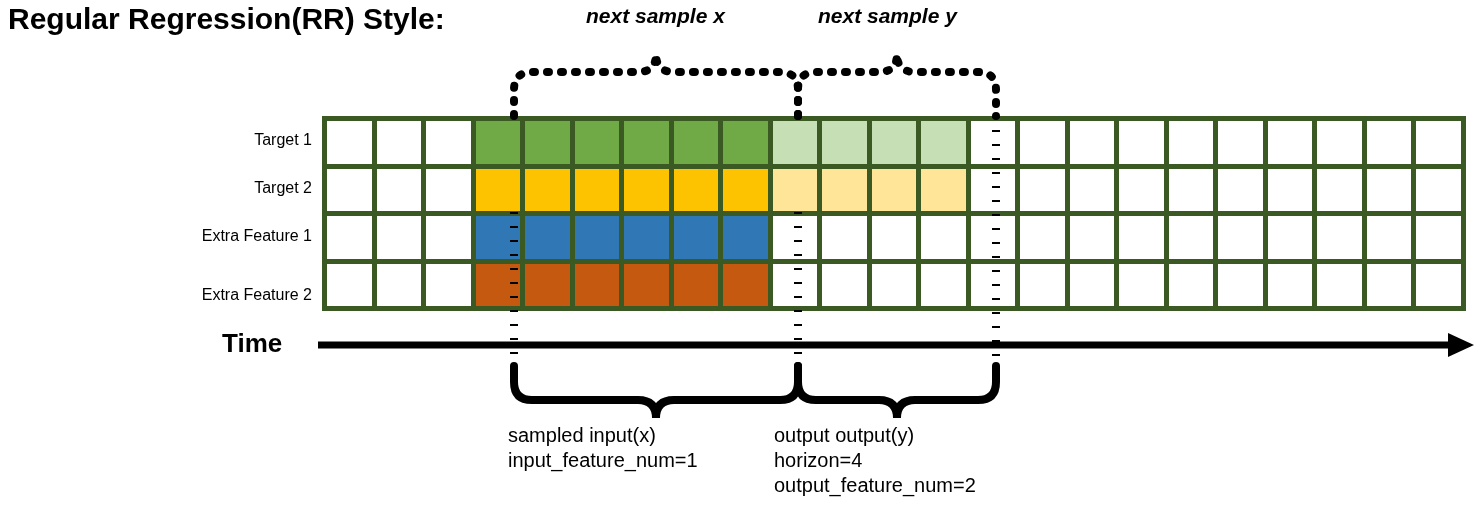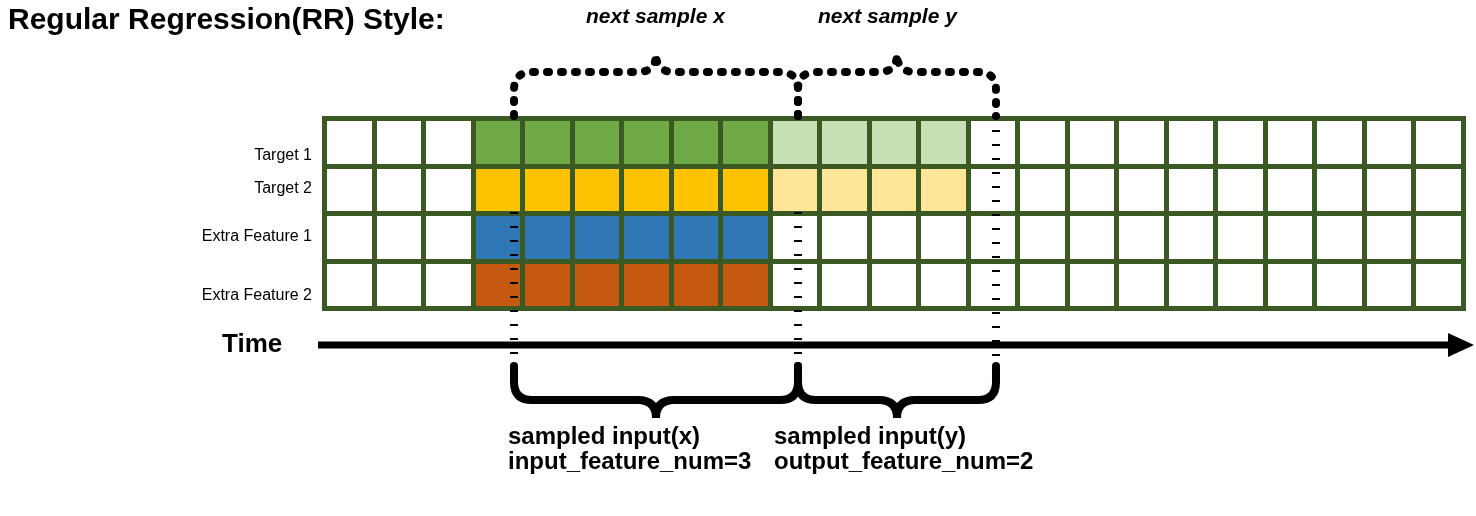--- a/index.html
+++ b/index.html
@@ -87,37 +87,37 @@
     font-size: 21px;
     font-style: italic;
     font-weight: bold;
     white-space: nowrap;
   }
   #label-next-x { left: 586px; top: 4px; }
   #label-next-y { left: 818px; top: 4px; }
 
   
   .bottom-block {
-    font-size: 24px;
-    font-weight: bold;
+    font-size: 20px;
+    font-weight: normal;
     line-height: 25px;
     white-space: nowrap;
   }
   #block-input  { left: 508px; top: 423px; }
   #block-output { left: 774px; top: 423px; }
 </style>
 </head>
 <body>
 
 <div id="canvas">
 
   <div class="abs" id="title">Regular Regression(RR) Style:</div>
 
   <div class="abs" id="row-labels">
-    <div class="row-label-slot" style="top:0px;align-items:flex-end;">
+    <div class="row-label-slot" style="top:0px;">
       <span>Target 1</span>
     </div>
     <div class="row-label-slot" style="top:48px;text-align:center;">
       <span>Target 2</span>
     </div>
     <div class="row-label-slot" style="top:96px;justify-content:flex-end;">
       <span>Extra Feature 1</span>
     </div>
     <div class="row-label-slot" style="top:155px;">
       <span>Extra Feature 2</span>
@@ -259,20 +259,21 @@
       <path d="M 514,366 L 514,382 Q 514,400 532,400 L 638,400 Q 656,400 656,418 Q 656,400 674,400 L 780,400 Q 798,400 798,382 L 798,366"></path>
     </g>
 
     <g stroke="#000" stroke-width="8" fill="none" stroke-linecap="round">
       <path d="M 798,366 L 798,382 Q 798,400 816,400 L 879,400 Q 897,400 897,418 Q 897,400 915,400 L 978,400 Q 996,400 996,382 L 996,366"></path>
     </g>
   </svg>
 
   <div class="abs bottom-block" id="block-input">
     <div>sampled input(x)</div>
-    <div>input_feature_num=3</div>
+    <div>input_feature_num=1</div>
   </div>
   <div class="abs bottom-block" id="block-output">
-    <div>sampled input(y)</div>
+    <div>output output(y)</div>
+    <div>horizon=4</div>
     <div>output_feature_num=2</div>
   </div>
 
 </div>
 
 </body></html>

